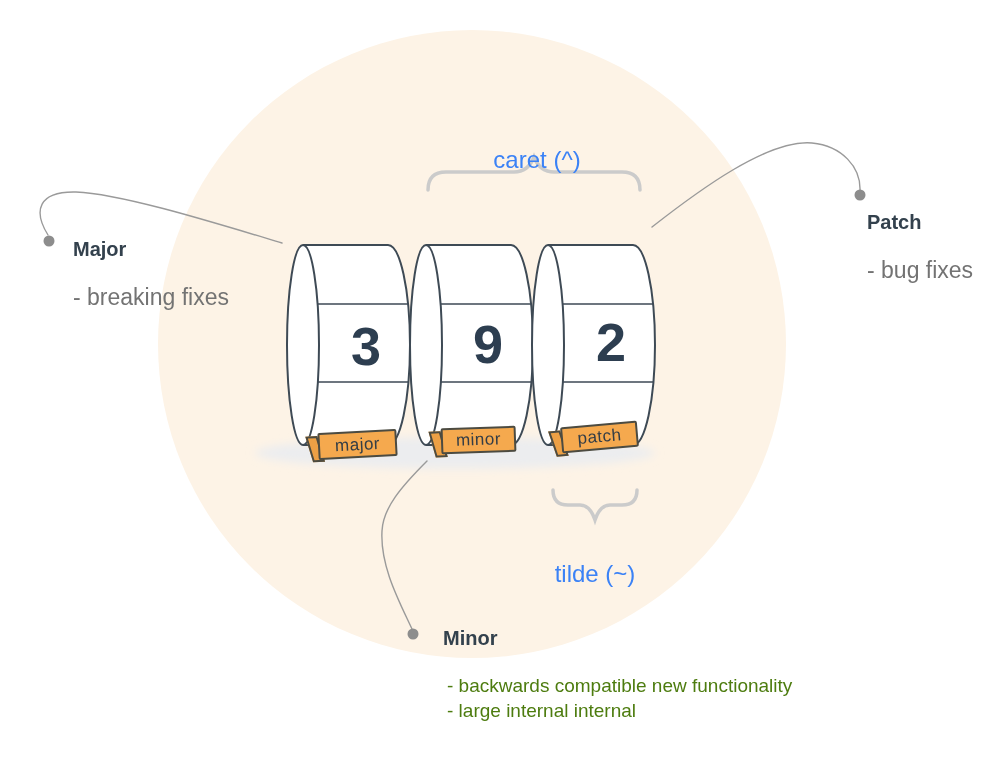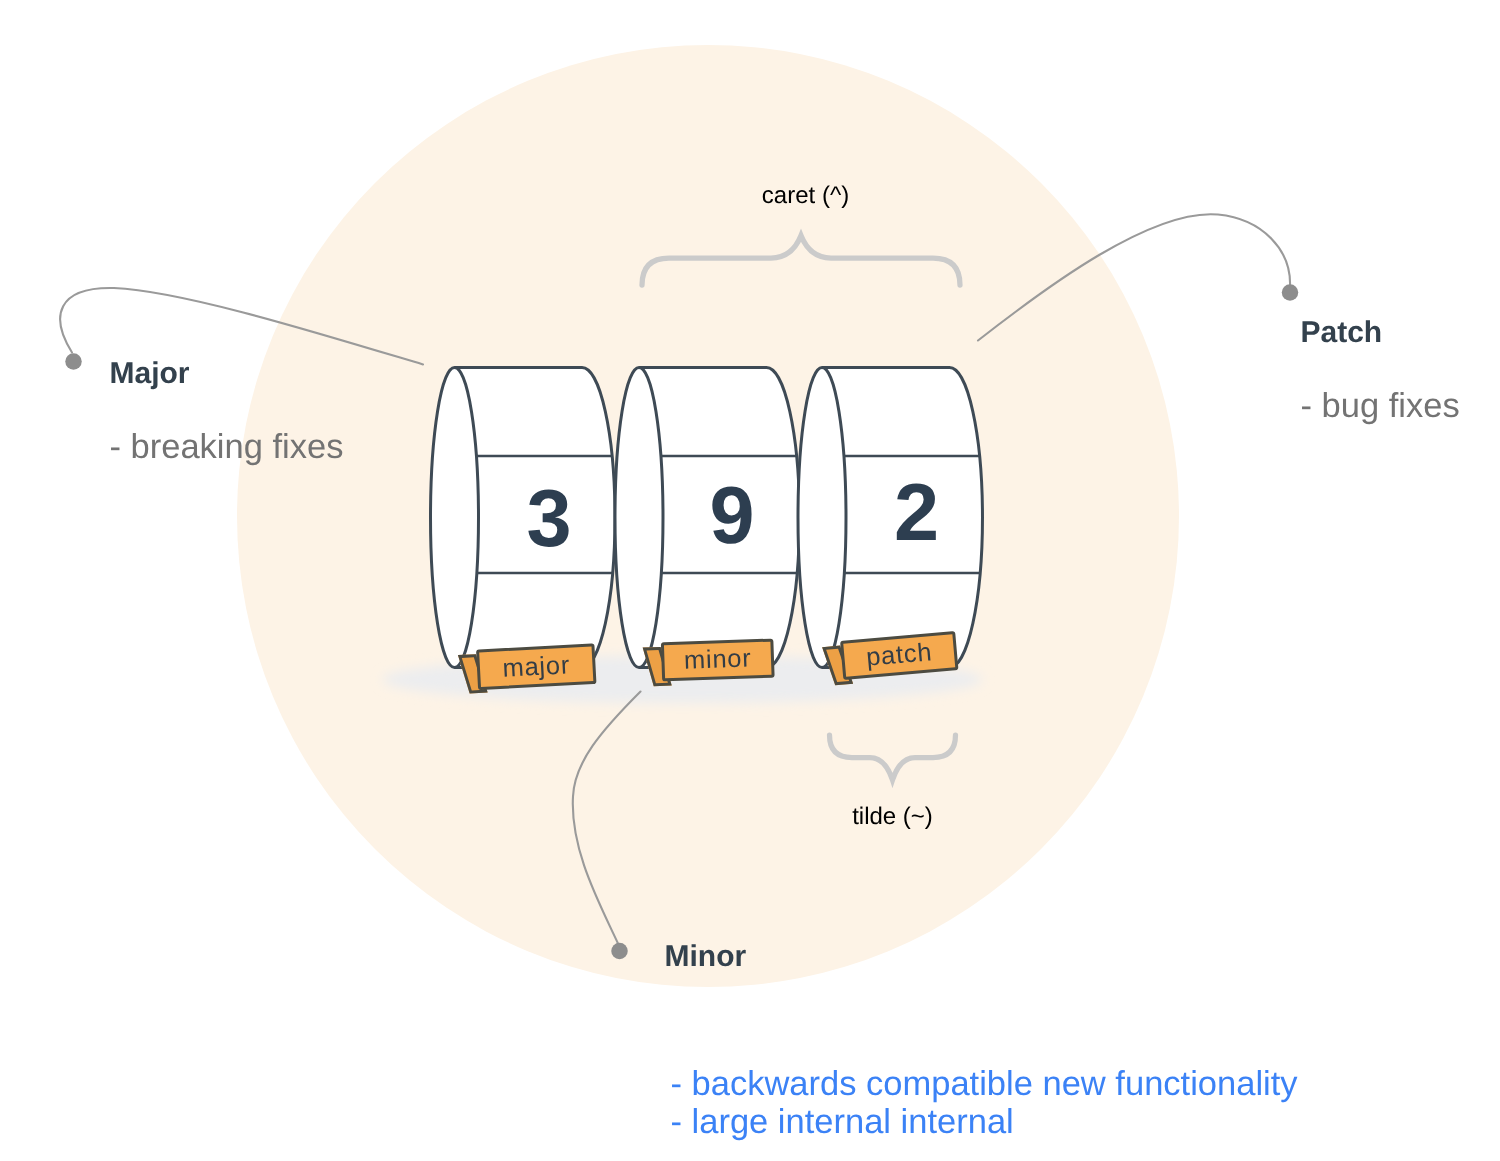--- a/index.html
+++ b/index.html
@@ -29,24 +29,24 @@
     position:absolute;z-index:1;left:-9px;top:3px;width:12px;height:26px;
     background:#eda045;border:2px solid #4c4b41;transform:skewX(14deg);
     box-sizing:border-box;
   }
   .tag-major{left:318px;top:431px;width:79px;height:27px;transform:rotate(-3deg);}
   .tag-minor{left:441px;top:427px;width:75px;height:26px;transform:rotate(-2deg);}
   .tag-patch{left:561px;top:424px;width:77px;height:26px;transform:rotate(-5deg);}
   
   .lbl-title{position:absolute;font-size:20px;font-weight:700;color:#33414d;}
   .lbl-desc{position:absolute;font-size:23px;color:#737373;}
-  .bullets{position:absolute;font-size:23px;color:#3b82f6;line-height:24.5px;margin-top:36px;}
+  .bullets{position:absolute;font-size:19px;color:#4d7c0f;line-height:24.5px;}
   .range-label{
     position:absolute;transform:translateX(-50%);
-    font-size:16px;color:#000000;white-space:nowrap;
+    font-size:24px;color:#3b82f6;white-space:nowrap;margin-top:24px;
   }
 </style>
 </head>
 <body>
 
 <div class="stage">
 
   <div class="big-circle"></div>
 
   <svg class="svg-layer" width="1000" height="774" viewBox="0 0 1000 774">

